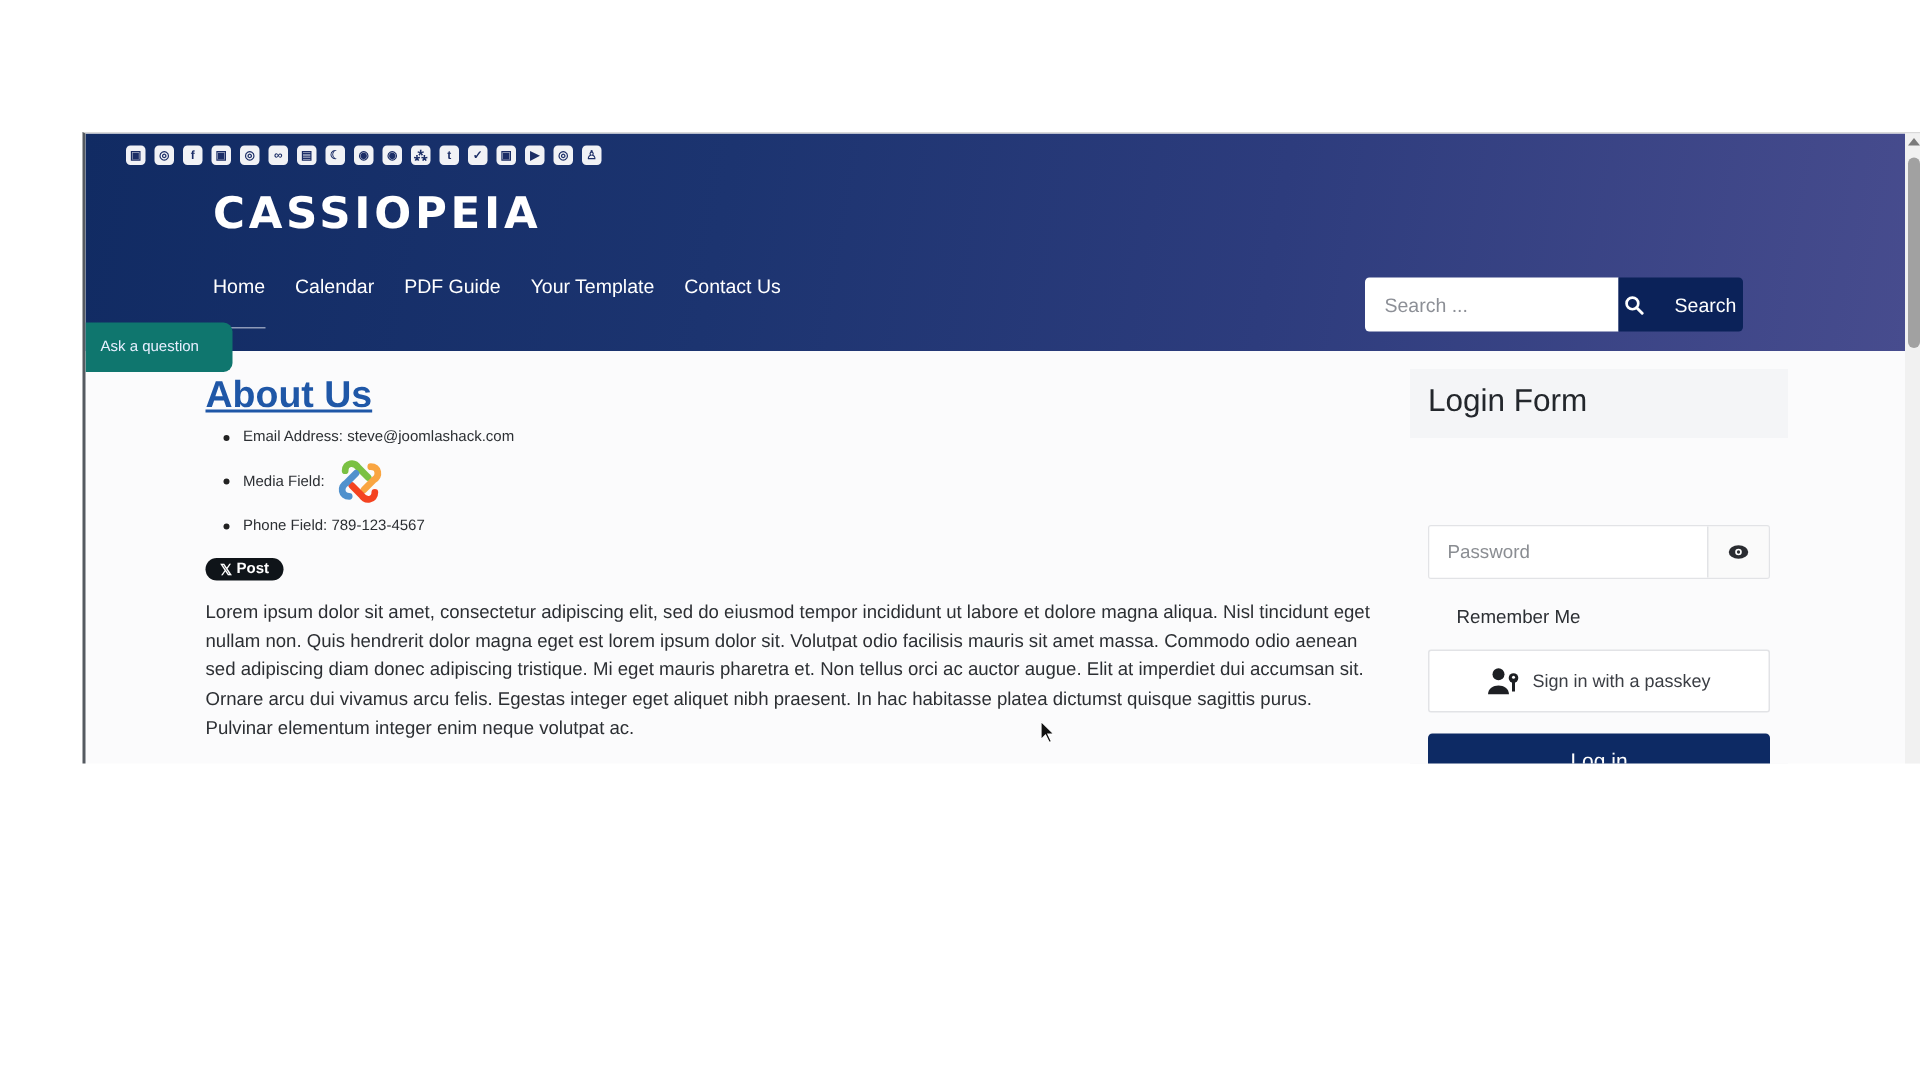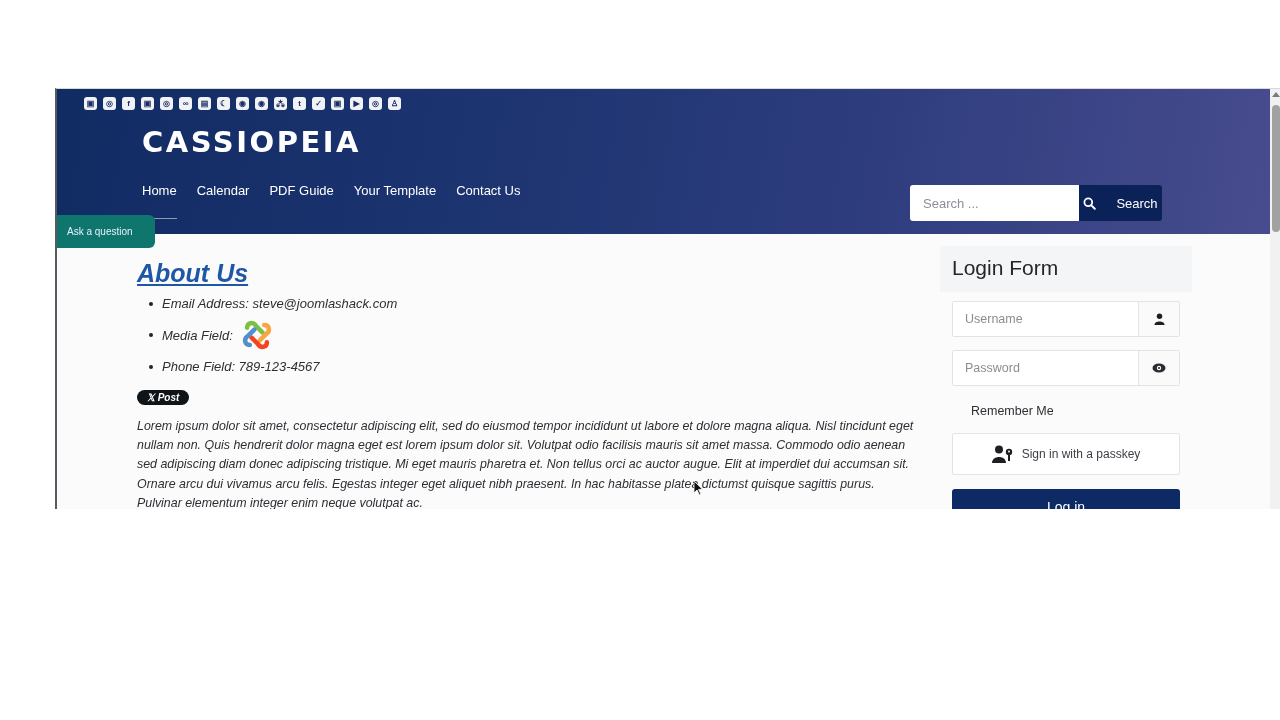--- a/index.html
+++ b/index.html
@@ -42,24 +42,24 @@
     justify-content: center; gap: 20px; border-radius: 0 3px 3px 0;
   }
 
   .ask-btn {
     position: absolute; left: 0; top: 126px; width: 98px; height: 33px; background: #0f766e;
     border-radius: 0 6px 6px 0; color: #e8efff; font-size: 10px; padding-left: 10px;
     display: flex; align-items: center; z-index: 5;
   }
 
   
-  .main { position: absolute; left: 80px; top: 170px; width: 780px; font-style: italic; }
+  .main { position: absolute; left: 80px; top: 160px; width: 780px; }
   .page-title { font-size: 25px; font-weight: bold; color: #1f57a7; text-decoration: underline; margin-bottom: 8px; }
   .fields { list-style: none; padding-left: 25px; }
-  .fields li { font-size: 13px; color: #2c2f33; position: relative; margin-bottom: 6px; display: flex; align-items: center; }
+  .fields li { font-size: 10px; color: #2c2f33; position: relative; margin-bottom: 6px; display: flex; align-items: center; }
   .fields li::before { content: ""; position: absolute; left: -13px; width: 4px; height: 4px; border-radius: 50%; background: #222; }
   .joomla-logo { width: 36px; height: 36px; margin-left: 6px; }
   .xpost {
     display: inline-flex; align-items: center; justify-content: center; gap: 3px;
     background: #0f1419; color: #fff; font-size: 10px; font-weight: bold;
     width: 52px; height: 15px; border-radius: 8px; margin-top: 10px; margin-bottom: 12px;
   }
   .lorem { font-size: 12.4px; color: #2c2f33; line-height: 19.2px; width: 780px; }
 
   
@@ -160,29 +160,20 @@
     <div class="xpost">
       <span>𝕏</span>
       <span>Post</span>
     </div>
     <p class="lorem">Lorem ipsum dolor sit amet, consectetur adipiscing elit, sed do eiusmod tempor incididunt ut labore et dolore magna aliqua. Nisl tincidunt eget nullam non. Quis hendrerit dolor magna eget est lorem ipsum dolor sit. Volutpat odio facilisis mauris sit amet massa. Commodo odio aenean sed adipiscing diam donec adipiscing tristique. Mi eget mauris pharetra et. Non tellus orci ac auctor augue. Elit at imperdiet dui accumsan sit. Ornare arcu dui vivamus arcu felis. Egestas integer eget aliquet nibh praesent. In hac habitasse platea dictumst quisque sagittis purus. Pulvinar elementum integer enim neque volutpat ac.</p>
   </main>
 
   <aside class="sidebar">
     <h3 class="sidebar-title">Login Form</h3>
     <div class="login-body">
-      <div class="inp-group" style="top:9px;">
-        <input type="text" placeholder="Username" style="">
-        <span class="inp-addon">
-          <svg width="11" height="12" viewBox="0 0 12 13">
-              <circle cx="6" cy="3.5" r="3" fill="#1d1f23"></circle>
-              <path d="M0.5 13 C0.5 8 11.5 8 11.5 13Z" fill="#1d1f23"></path>
-            </svg>
-        </span>
-      </div>
       <div class="inp-group" style="top:58px;">
         <input type="password" placeholder="Password" style="">
         <span class="inp-addon">
           <svg width="14" height="10" viewBox="0 0 14 10">
               <ellipse cx="7" cy="5" rx="6.5" ry="4.5" fill="#2a2c31"></ellipse>
               <circle cx="7" cy="5" r="2.2" fill="#fff"></circle>
               <circle cx="7" cy="5" r="1.1" fill="#2a2c31"></circle>
             </svg>
         </span>
       </div>

